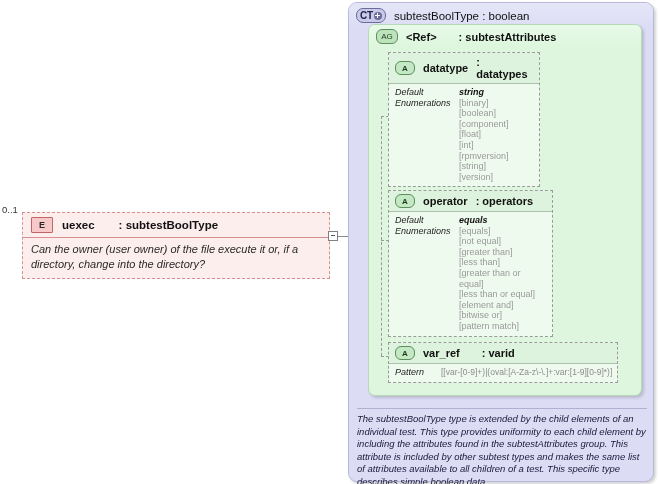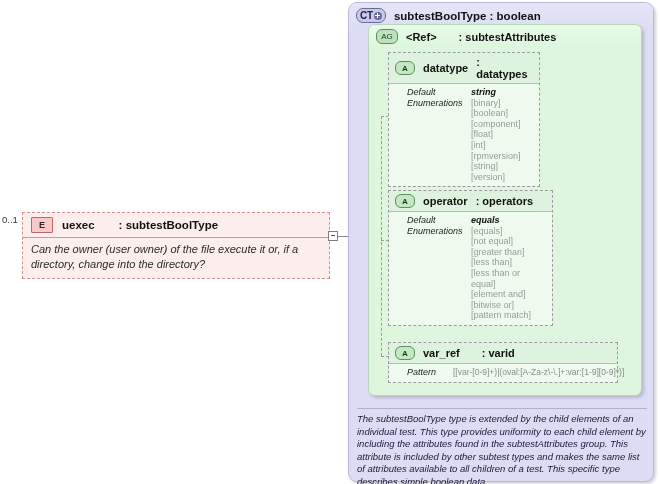--- a/index.html
+++ b/index.html
@@ -57,21 +57,21 @@
   }
   #element-doc {
     padding: 4px 8px 6px 8px;
     font-style: italic;
     font-size: 11px;
     line-height: 1.35;
     color: #2a2a2a;
   }
   #cardinality {
     position: absolute;
-    left: 2px; top: 214px;
+    left: 2px; top: 204px;
     font-size: 9.5px;
     color: #333;
   }
 
   
   #connector-line {
     position: absolute;
     left: 337px; top: 236px;
     width: 20px; height: 1px;
     background: #8a8a8a;
@@ -136,21 +136,21 @@
     flex: none;
   }
   .plus-dot::before, .plus-dot::after {
     content: "";
     position: absolute;
     background: #ffffff;
   }
   .plus-dot::before { left: 1.5px; top: 3.5px; width: 5px; height: 1px; }
   .plus-dot::after  { left: 3.5px; top: 1.5px; width: 1px; height: 5px; }
   #ct-title {
-    font-weight: bold;
+    font-weight: normal;
     font-size: 11.5px;
     color: #111;
   }
 
   
   #ag-panel {
     position: absolute;
     left: 368px; top: 24px;
     width: 274px; height: 372px;
     background: #ddf6dd;
@@ -238,21 +238,21 @@
     font-size: 11px;
     color: #111;
   }
   .attr-type {
     font-weight: bold;
     font-size: 11px;
     color: #111;
     margin-left: 8px;
   }
   .attr-body {
-    padding: 3px 6px 4px 18px;
+    padding: 3px 6px 4px 6px;
     background: #eefaee;
   }
   .facet-row {
     display: flex;
     align-items: flex-start;
     line-height: 1.18;
   }
   .facet-label {
     width: 64px;
     flex: none;
@@ -380,20 +380,21 @@
         <span class="default-val">equals</span>
       </span>
     </div>
     <div class="facet-row">
       <span class="facet-label">Enumerations</span>
       <span class="facet-values">
           <span class="enum-val">[equals]</span>
           <span class="enum-val">[not equal]</span>
           <span class="enum-val">[greater than]</span>
           <span class="enum-val">[less than]</span>
+          <span class="enum-val">[greater than or equal]</span>
           <span class="enum-val">[less than or equal]</span>
           <span class="enum-val">[element and]</span>
           <span class="enum-val">[bitwise or]</span>
           <span class="enum-val">[pattern match]</span>
         </span>
     </div>
   </div>
 </div>
 
 <div class="attr-box" id="attr-varref">

